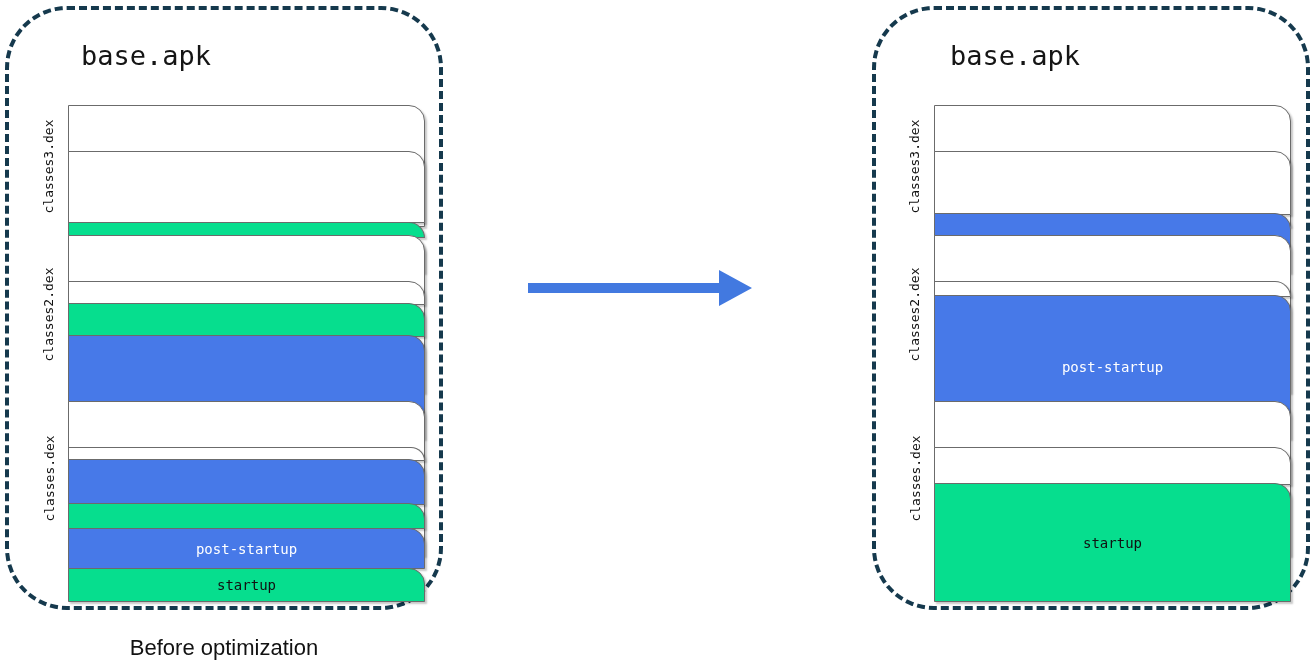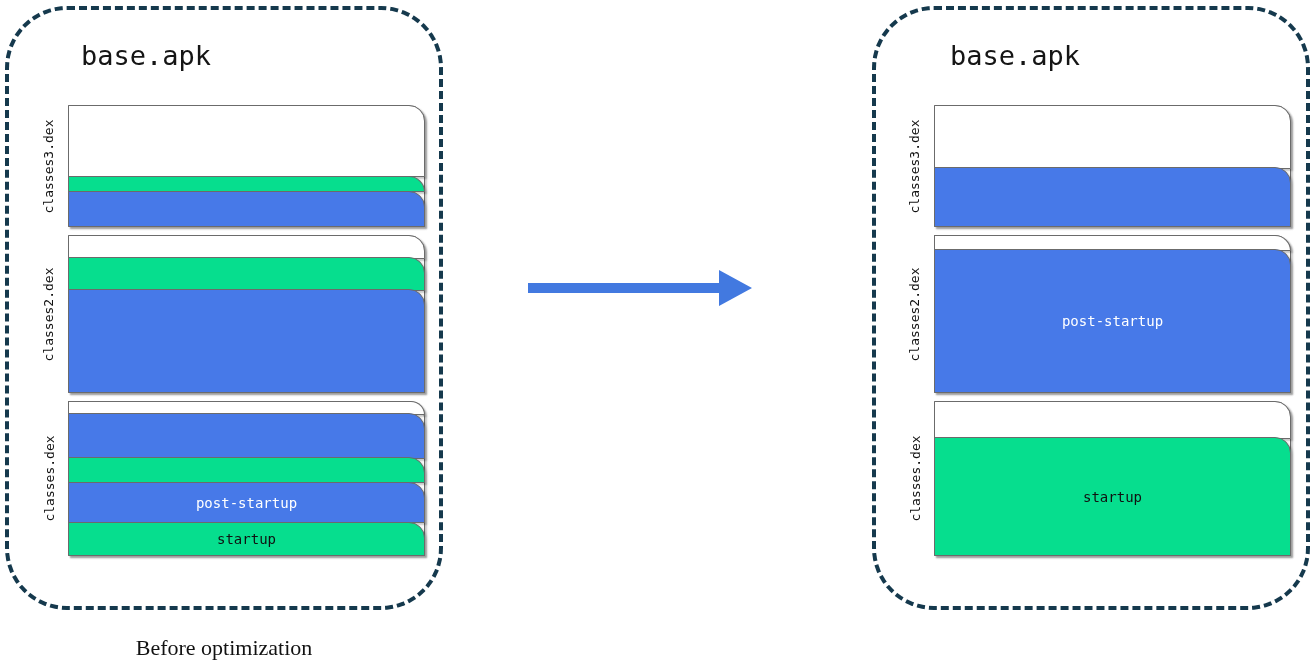--- a/index.html
+++ b/index.html
@@ -85,20 +85,21 @@
     position: absolute;
     left: 0;
     width: 100%;
     box-sizing: border-box;
     border: 1.5px solid #6b6b6b;
     border-radius: 0 16px 0 0;
     box-shadow: 2px 2px 2px rgba(0,0,0,0.22);
     display: flex;
     align-items: center;
     justify-content: center;
+    margin-top: 46px;
   }
   .seg .seg-label {
     font-family: "DejaVu Sans Mono", "Liberation Mono", monospace;
     font-size: 14px;
     white-space: nowrap;
     pointer-events: none;
   }
 
   
   .arrow-wrap {
@@ -108,21 +109,21 @@
     width: 240px;
     height: 52px;
   }
 
   
   .caption {
     position: absolute;
     top: 635px;
     width: 448px;
     text-align: center;
-    font-family: Liberation Serif, serif;
+    font-family: Liberation Sans, sans-serif;
     font-size: 22px;
     color: #121212;
   }
   .caption.left  { left: 0px; }
   .caption.right { left: 868px; }
 </style>
 </head>
 <body>
 
 <div class="stage">

